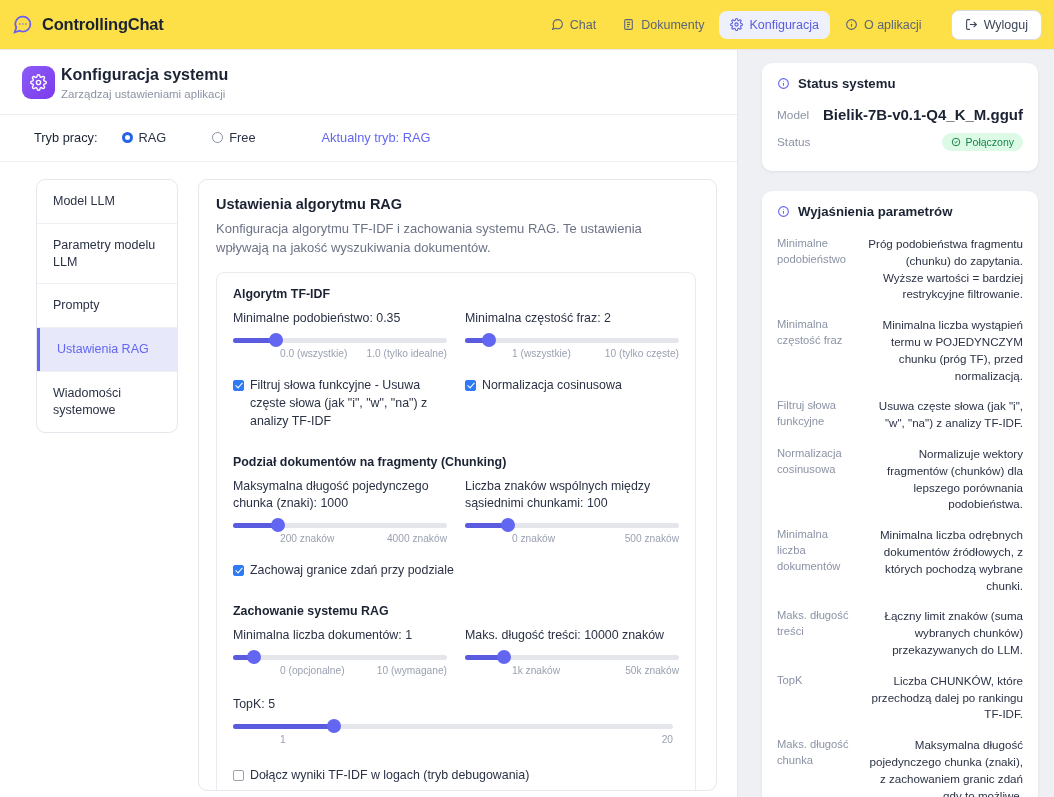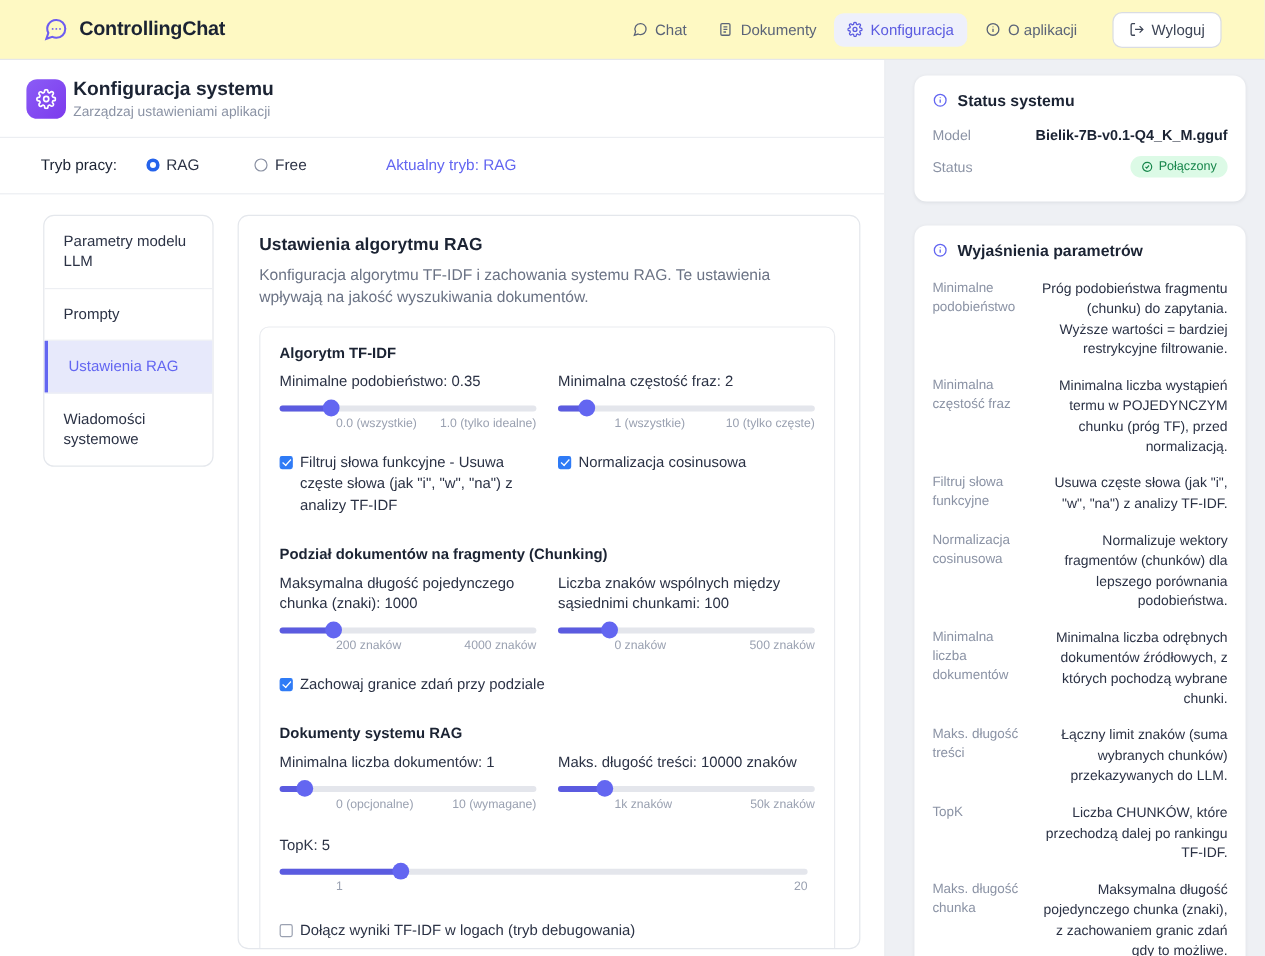--- a/index.html
+++ b/index.html
@@ -7,24 +7,24 @@
     width: 1054px; height: 797px;
     font-family: "Liberation Sans", sans-serif;
     background: #eef0f4;
     overflow: hidden;
     color: #1f2937;
   }
   .page { position: relative; width: 1054px; height: 797px; }
 
   
   .header {
-    height: 50px; background: #fef9c3;
+    height: 50px; background: #fde047;
     border-bottom: 1px solid #e5e7eb;
     display: flex; align-items: center;
-    padding: 0 36px;
+    padding: 0 12px;
   }
   .brand { display: flex; align-items: center; gap: 9px; }
   .brand-icon { width: 21px; height: 21px; color: #6d5cf0; display:block; }
   .brand-name { font-size: 16.5px; font-weight: bold; color: #1b2333; letter-spacing: -.2px; }
 
   .nav { margin-left: auto; display: flex; align-items: center; gap: 4px; }
   .nav-item {
     display: flex; align-items: center; gap: 6px;
     padding: 7px 11px; border-radius: 8px;
     font-size: 12.5px; color: #5b6478; cursor: pointer;
@@ -166,21 +166,21 @@
     box-shadow: 0 1px 3px rgba(16,24,40,.07);
     padding: 13px 15px 15px 15px;
   }
   .card + .card { margin-top: 20px; }
   .card-h { display: flex; align-items: center; gap: 8px; margin-bottom: 10px; }
   .card-h svg { width: 13px; height: 13px; color: #6366f1; display:block; flex:none; }
   .card-h .t { font-size: 13.2px; font-weight: bold; color: #1b2333; }
 
   .kv { display: flex; align-items: center; justify-content: space-between; padding: 5px 0; }
   .kv .k { font-size: 11.8px; color: #8b93a5; }
-  .kv .v { font-size: 12px; font-weight: bold; color: #1b2333; text-align: right; }
+  .kv .v { font-size: 15px; font-weight: bold; color: #1b2333; text-align: right; }
   .pill {
     display: inline-flex; align-items: center; gap: 5px;
     background: #dcfae6; color: #17864b;
     font-size: 10.5px; font-weight: 500;
     padding: 3px 9px; border-radius: 11px;
   }
   .pill svg { width: 10px; height: 10px; display:block; }
 
   .expl { display: flex; gap: 10px; padding: 7px 0; align-items: flex-start; }
   .expl .term {
@@ -292,20 +292,21 @@
         <label class="radio-opt">
           <span class="radio"></span>
           <span class="lbl">Free</span>
         </label>
         <span class="mode-current">Aktualny tryb: RAG</span>
       </div>
 
       <div class="main-split">
 
         <div class="tab-rail">
+          <div class="tab-item">Model LLM</div>
           <div class="tab-item">Parametry modelu LLM</div>
           <div class="tab-item">Prompty</div>
           <div class="tab-item active">Ustawienia RAG</div>
           <div class="tab-item">Wiadomości systemowe</div>
         </div>
 
         <div class="settings-panel">
           <div class="panel-h">Ustawienia algorytmu RAG</div>
           <div class="panel-desc">Konfiguracja algorytmu TF-IDF i zachowania systemu RAG. Te ustawienia wpływają na jakość wyszukiwania dokumentów.</div>
 
@@ -372,21 +373,21 @@
                   <span>500 znaków</span>
                 </div>
               </div>
             </div>
 
             <label class="cb cb-single">
               <span class="box on"></span>
               <span>Zachowaj granice zdań przy podziale</span>
             </label>
 
-            <div class="group-title spaced">Dokumenty systemu RAG</div>
+            <div class="group-title spaced">Zachowanie systemu RAG</div>
             <div class="slider-grid">
               <div class="slider-field">
                 <div class="sl-label">Minimalna liczba dokumentów: 1</div>
                 <div class="track">
                   <div class="fill" style="width:10%"></div>
                   <div class="knob" style="left:10%"></div>
                 </div>
                 <div class="sl-ends">
                   <span>0 (opcjonalne)</span>
                   <span>10 (wymagane)</span>

